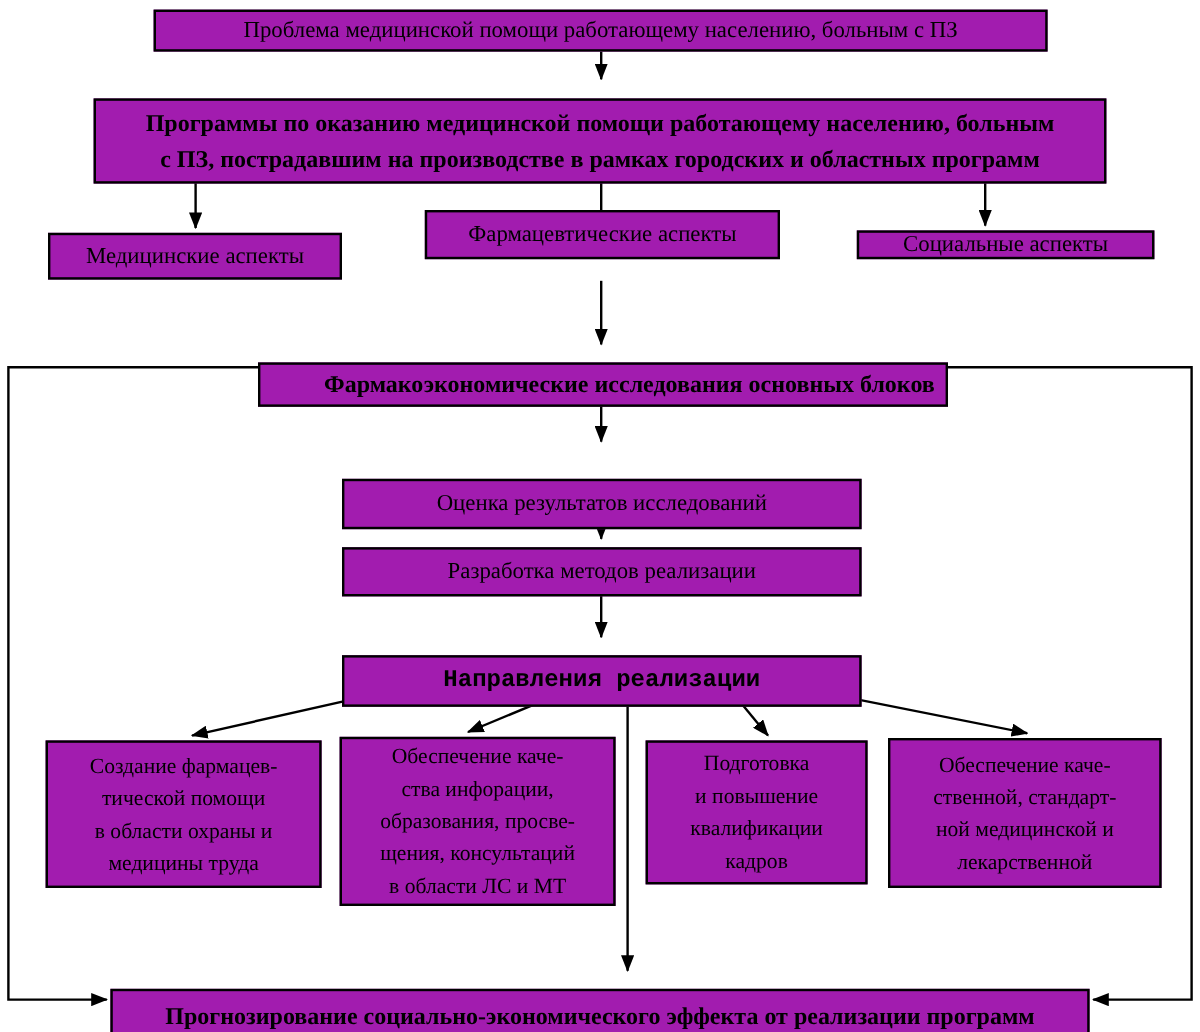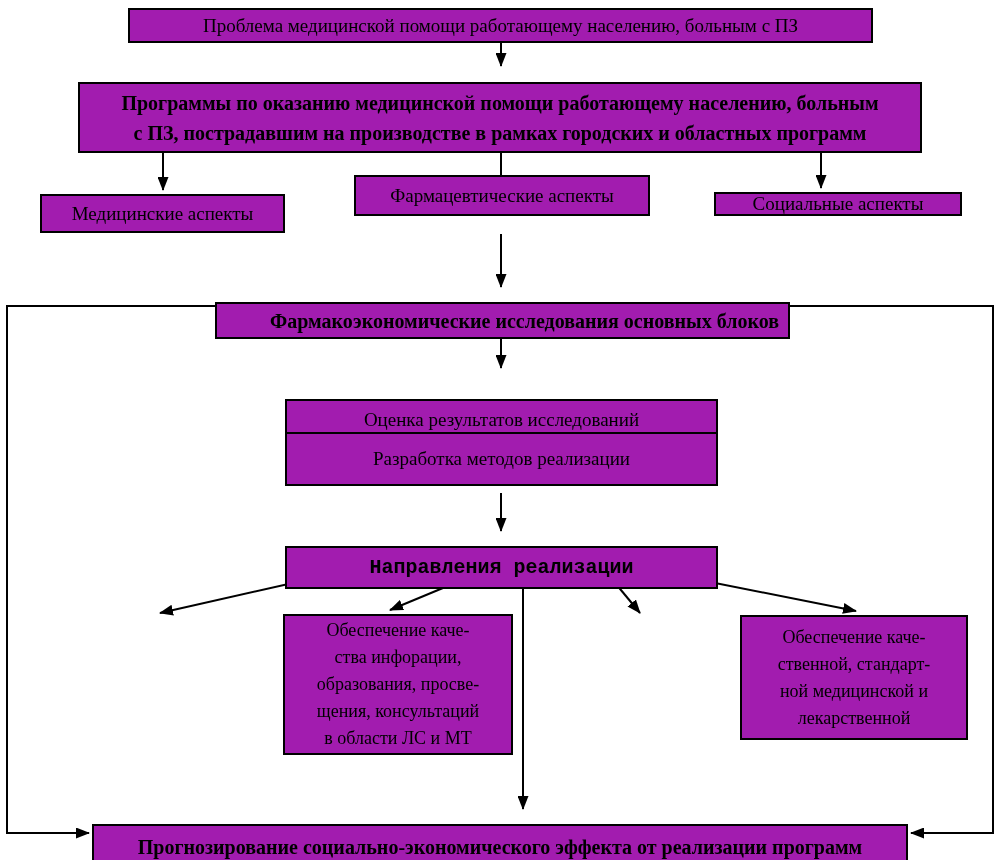--- a/index.html
+++ b/index.html
@@ -95,37 +95,49 @@
   </div>
 
   <div class="node fs-hdr" style="left:215px; top:290px; width:575px; height:37px;padding-left:44px;">
     <span>Фармакоэкономические исследования основных блоков</span>
   </div>
 
   <div class="node fs-lg" style="left:285px; top:371px; width:433px; height:42px;margin-top:28px;">
     <span>Оценка результатов исследований</span>
   </div>
 
-  <div class="node fs-lg" style="left:285px; top:432px; width:433px; height:54px;">
+  <div class="node fs-lg" style="left:285px; top:456px; width:433px; height:41px;">
     <span>Разработка методов реализации</span>
   </div>
 
   <div class="node fs-hdr" style="left:285px; top:534px; width:433px; height:43px;font-family:Liberation Mono, monospace;">
     <span>Направления реализации</span>
   </div>
 
+  <div class="node fs-md" style="left:38px; top:617px; width:230px; height:123px;">
+    <span>Создание фармацев-
+тической помощи
+в области охраны и
+медицины труда</span>
+  </div>
 
   <div class="node fs-md" style="left:283px; top:614px; width:230px; height:141px;">
     <span>Обеспечение каче-
 ства инфорации,
 образования, просве-
 щения, консультаций
 в области ЛС и МТ</span>
   </div>
 
+  <div class="node fs-md" style="left:538px; top:617px; width:185px; height:120px;">
+    <span>Подготовка
+и повышение
+квалификации
+кадров</span>
+  </div>
 
   <div class="node fs-md" style="left:740px; top:615px; width:228px; height:125px;">
     <span>Обеспечение каче-
 ственной, стандарт-
 ной медицинской и
 лекарственной</span>
   </div>
 
   <div class="node fs-hdr" style="left:92px; top:812px; width:816px; height:45px;text-align:center;">
     <span>Прогнозирование социально-экономического эффекта от реализации программ</span>

